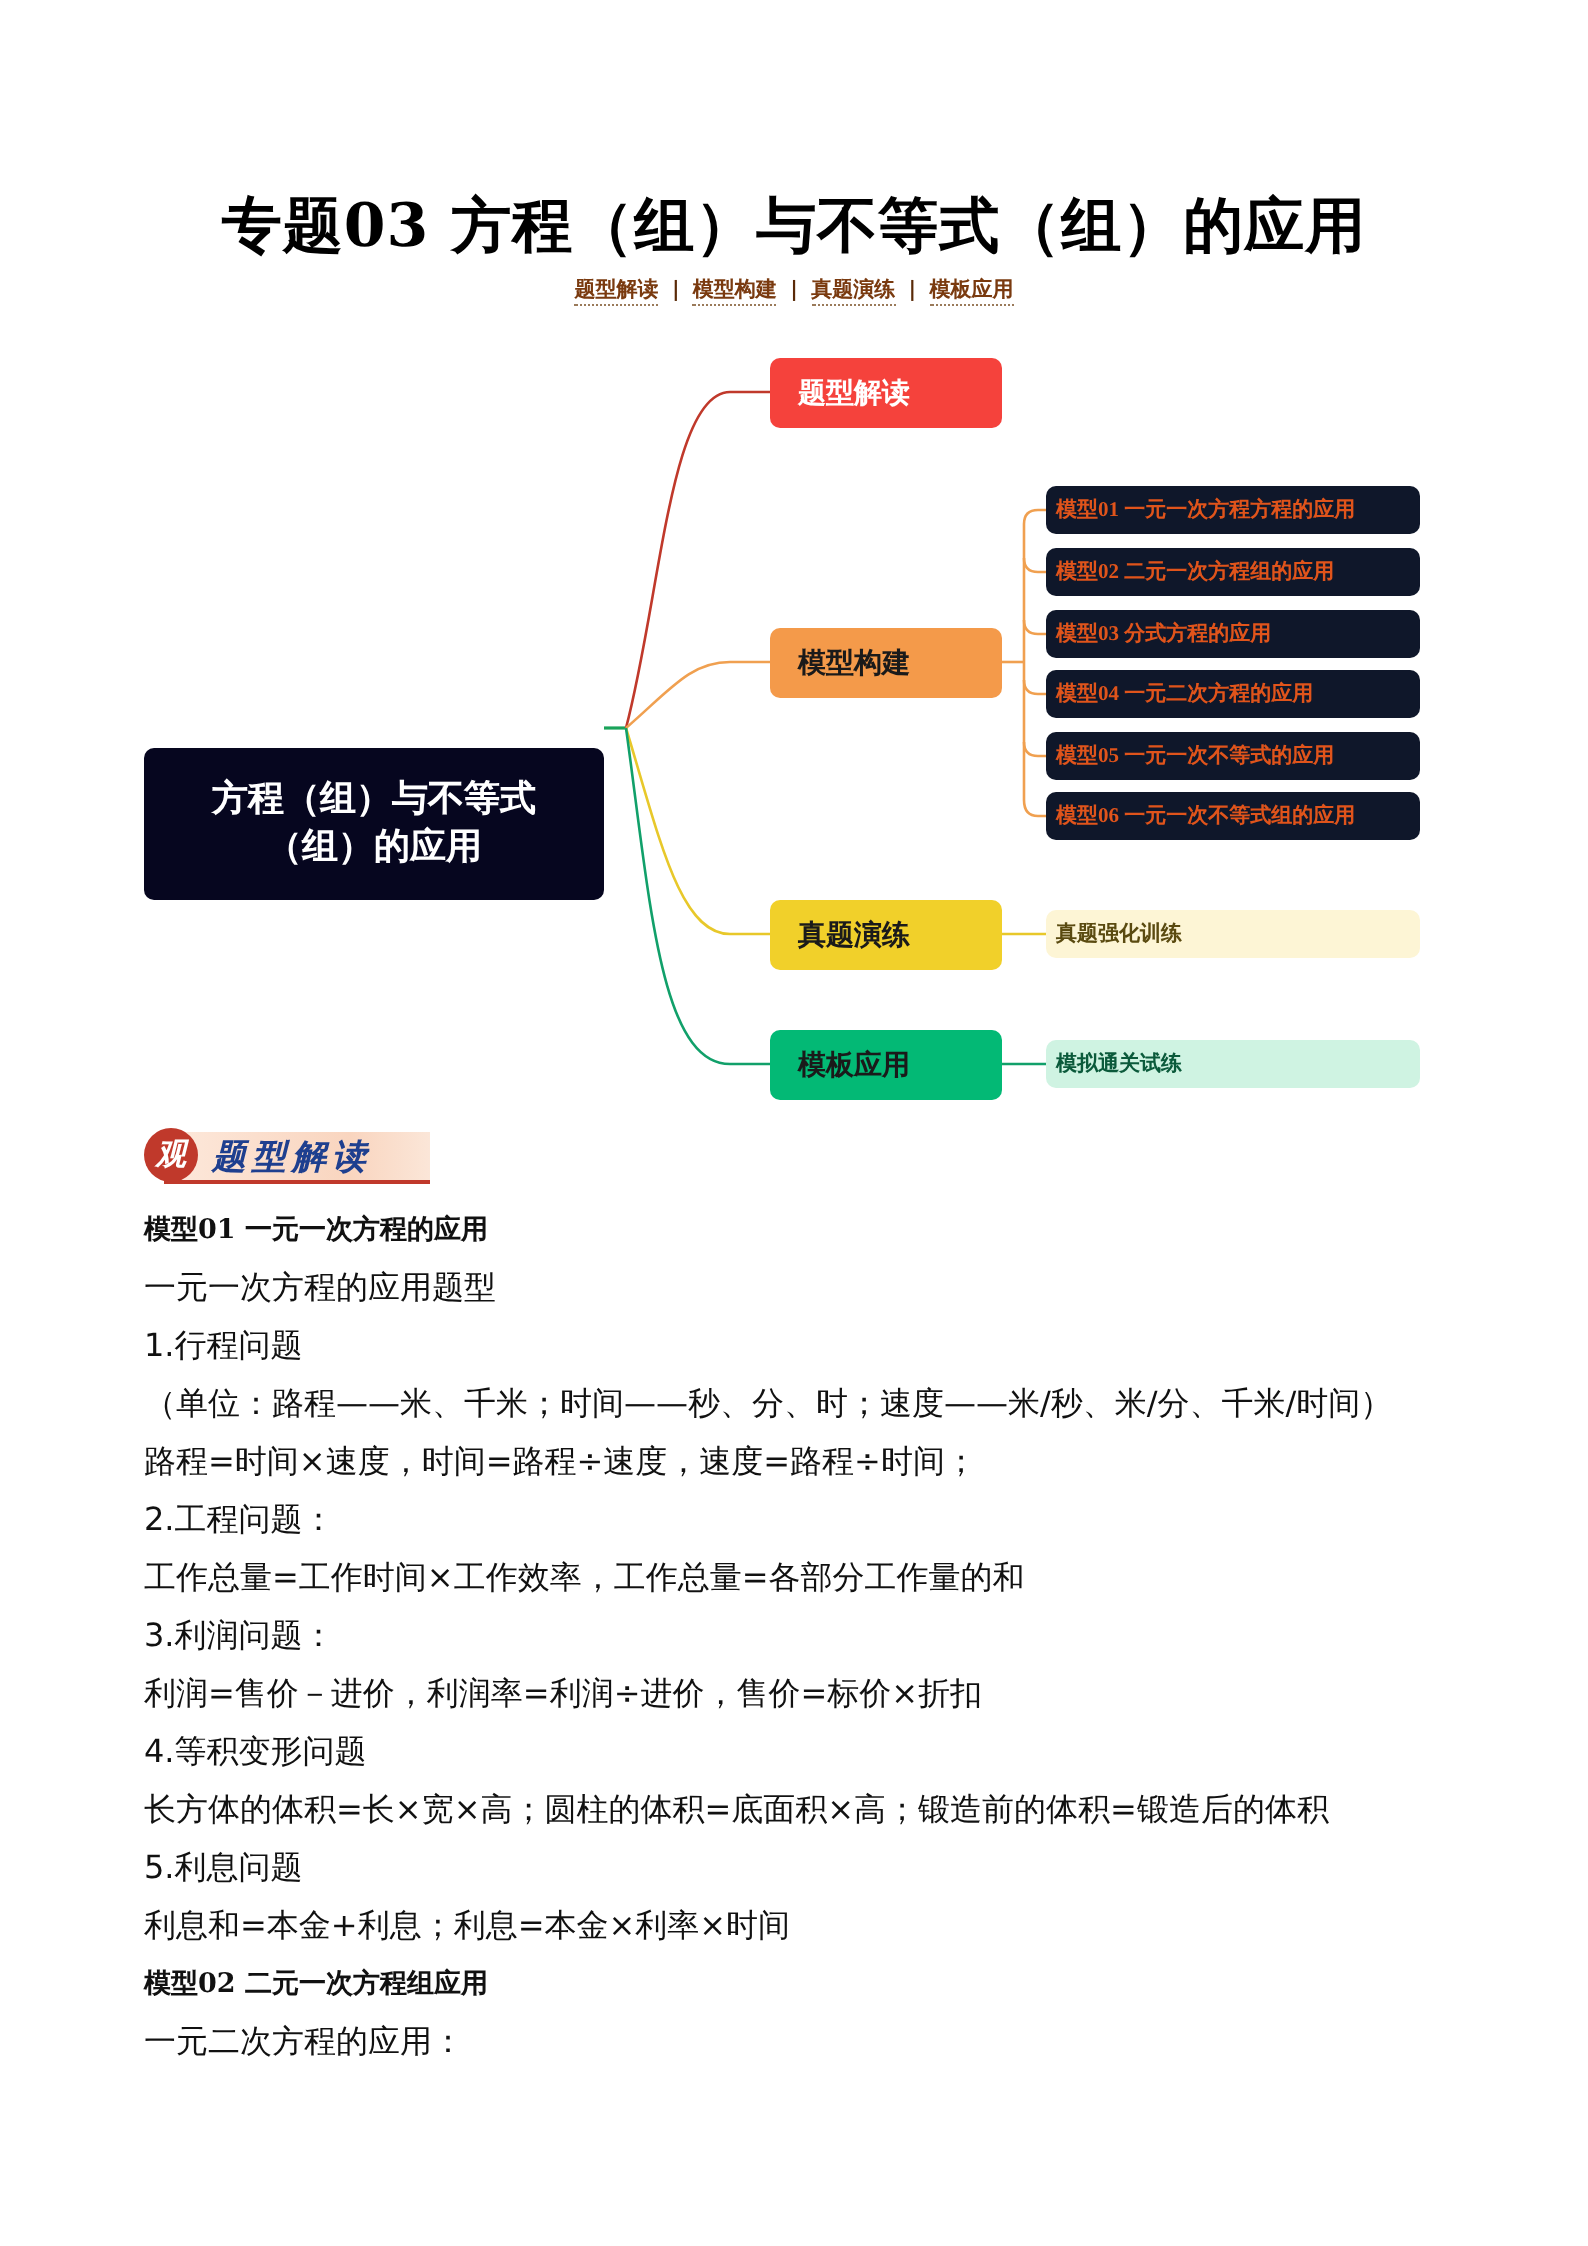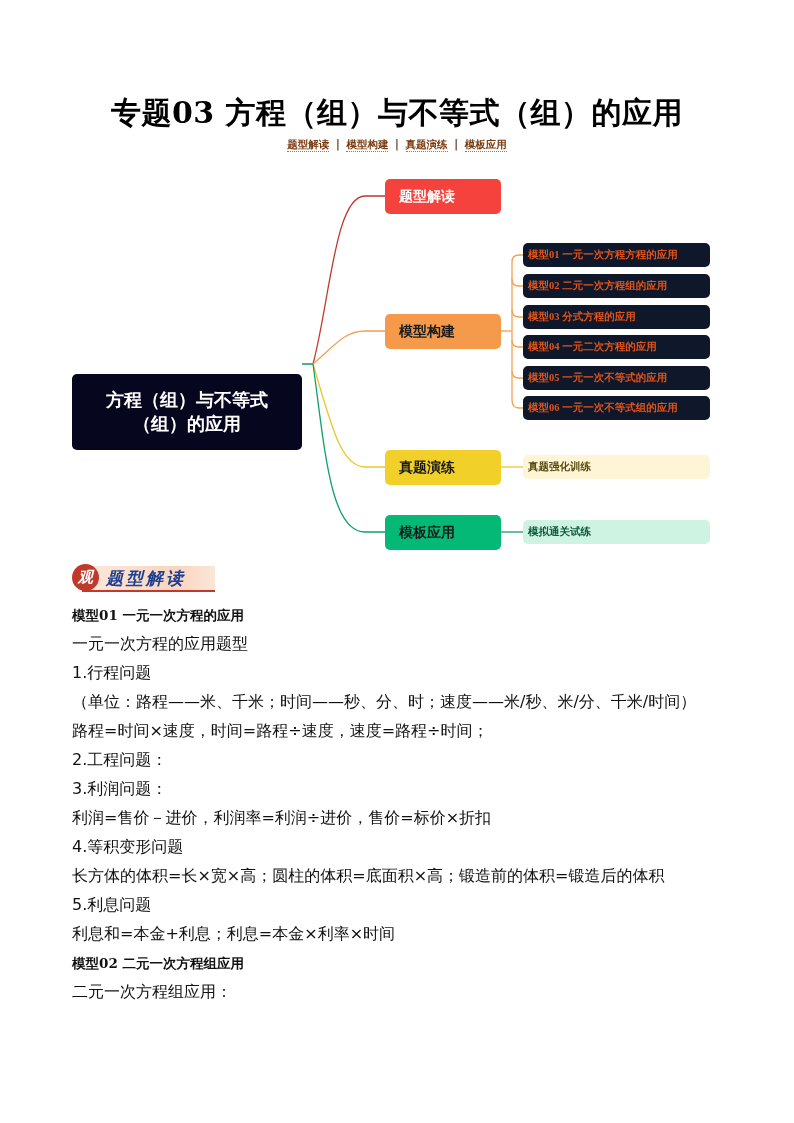--- a/index.html
+++ b/index.html
@@ -130,21 +130,22 @@
   <div class="badge-text">题型解读</div>
 </div>
 
 <div class="content">
   <div class="line heading">模型01  一元一次方程的应用</div>
   <div class="line">一元一次方程的应用题型</div>
   <div class="line">1.行程问题</div>
   <div class="line">（单位：路程——米、千米；时间——秒、分、时；速度——米/秒、米/分、千米/时间）</div>
   <div class="line">路程=时间×速度，时间=路程÷速度，速度=路程÷时间；</div>
   <div class="line">2.工程问题：</div>
+  <div class="line">工作总量=工作时间×工作效率，工作总量=各部分工作量的和</div>
   <div class="line">3.利润问题：</div>
   <div class="line">利润=售价－进价，利润率=利润÷进价，售价=标价×折扣</div>
   <div class="line">4.等积变形问题</div>
   <div class="line">长方体的体积=长×宽×高；圆柱的体积=底面积×高；锻造前的体积=锻造后的体积</div>
   <div class="line">5.利息问题</div>
   <div class="line">利息和=本金+利息；利息=本金×利率×时间</div>
   <div class="line heading">模型02  二元一次方程组应用</div>
-  <div class="line">二元一次方程组应用：</div>
+  <div class="line">一元二次方程的应用：</div>
 </div>
 
 </body></html>

